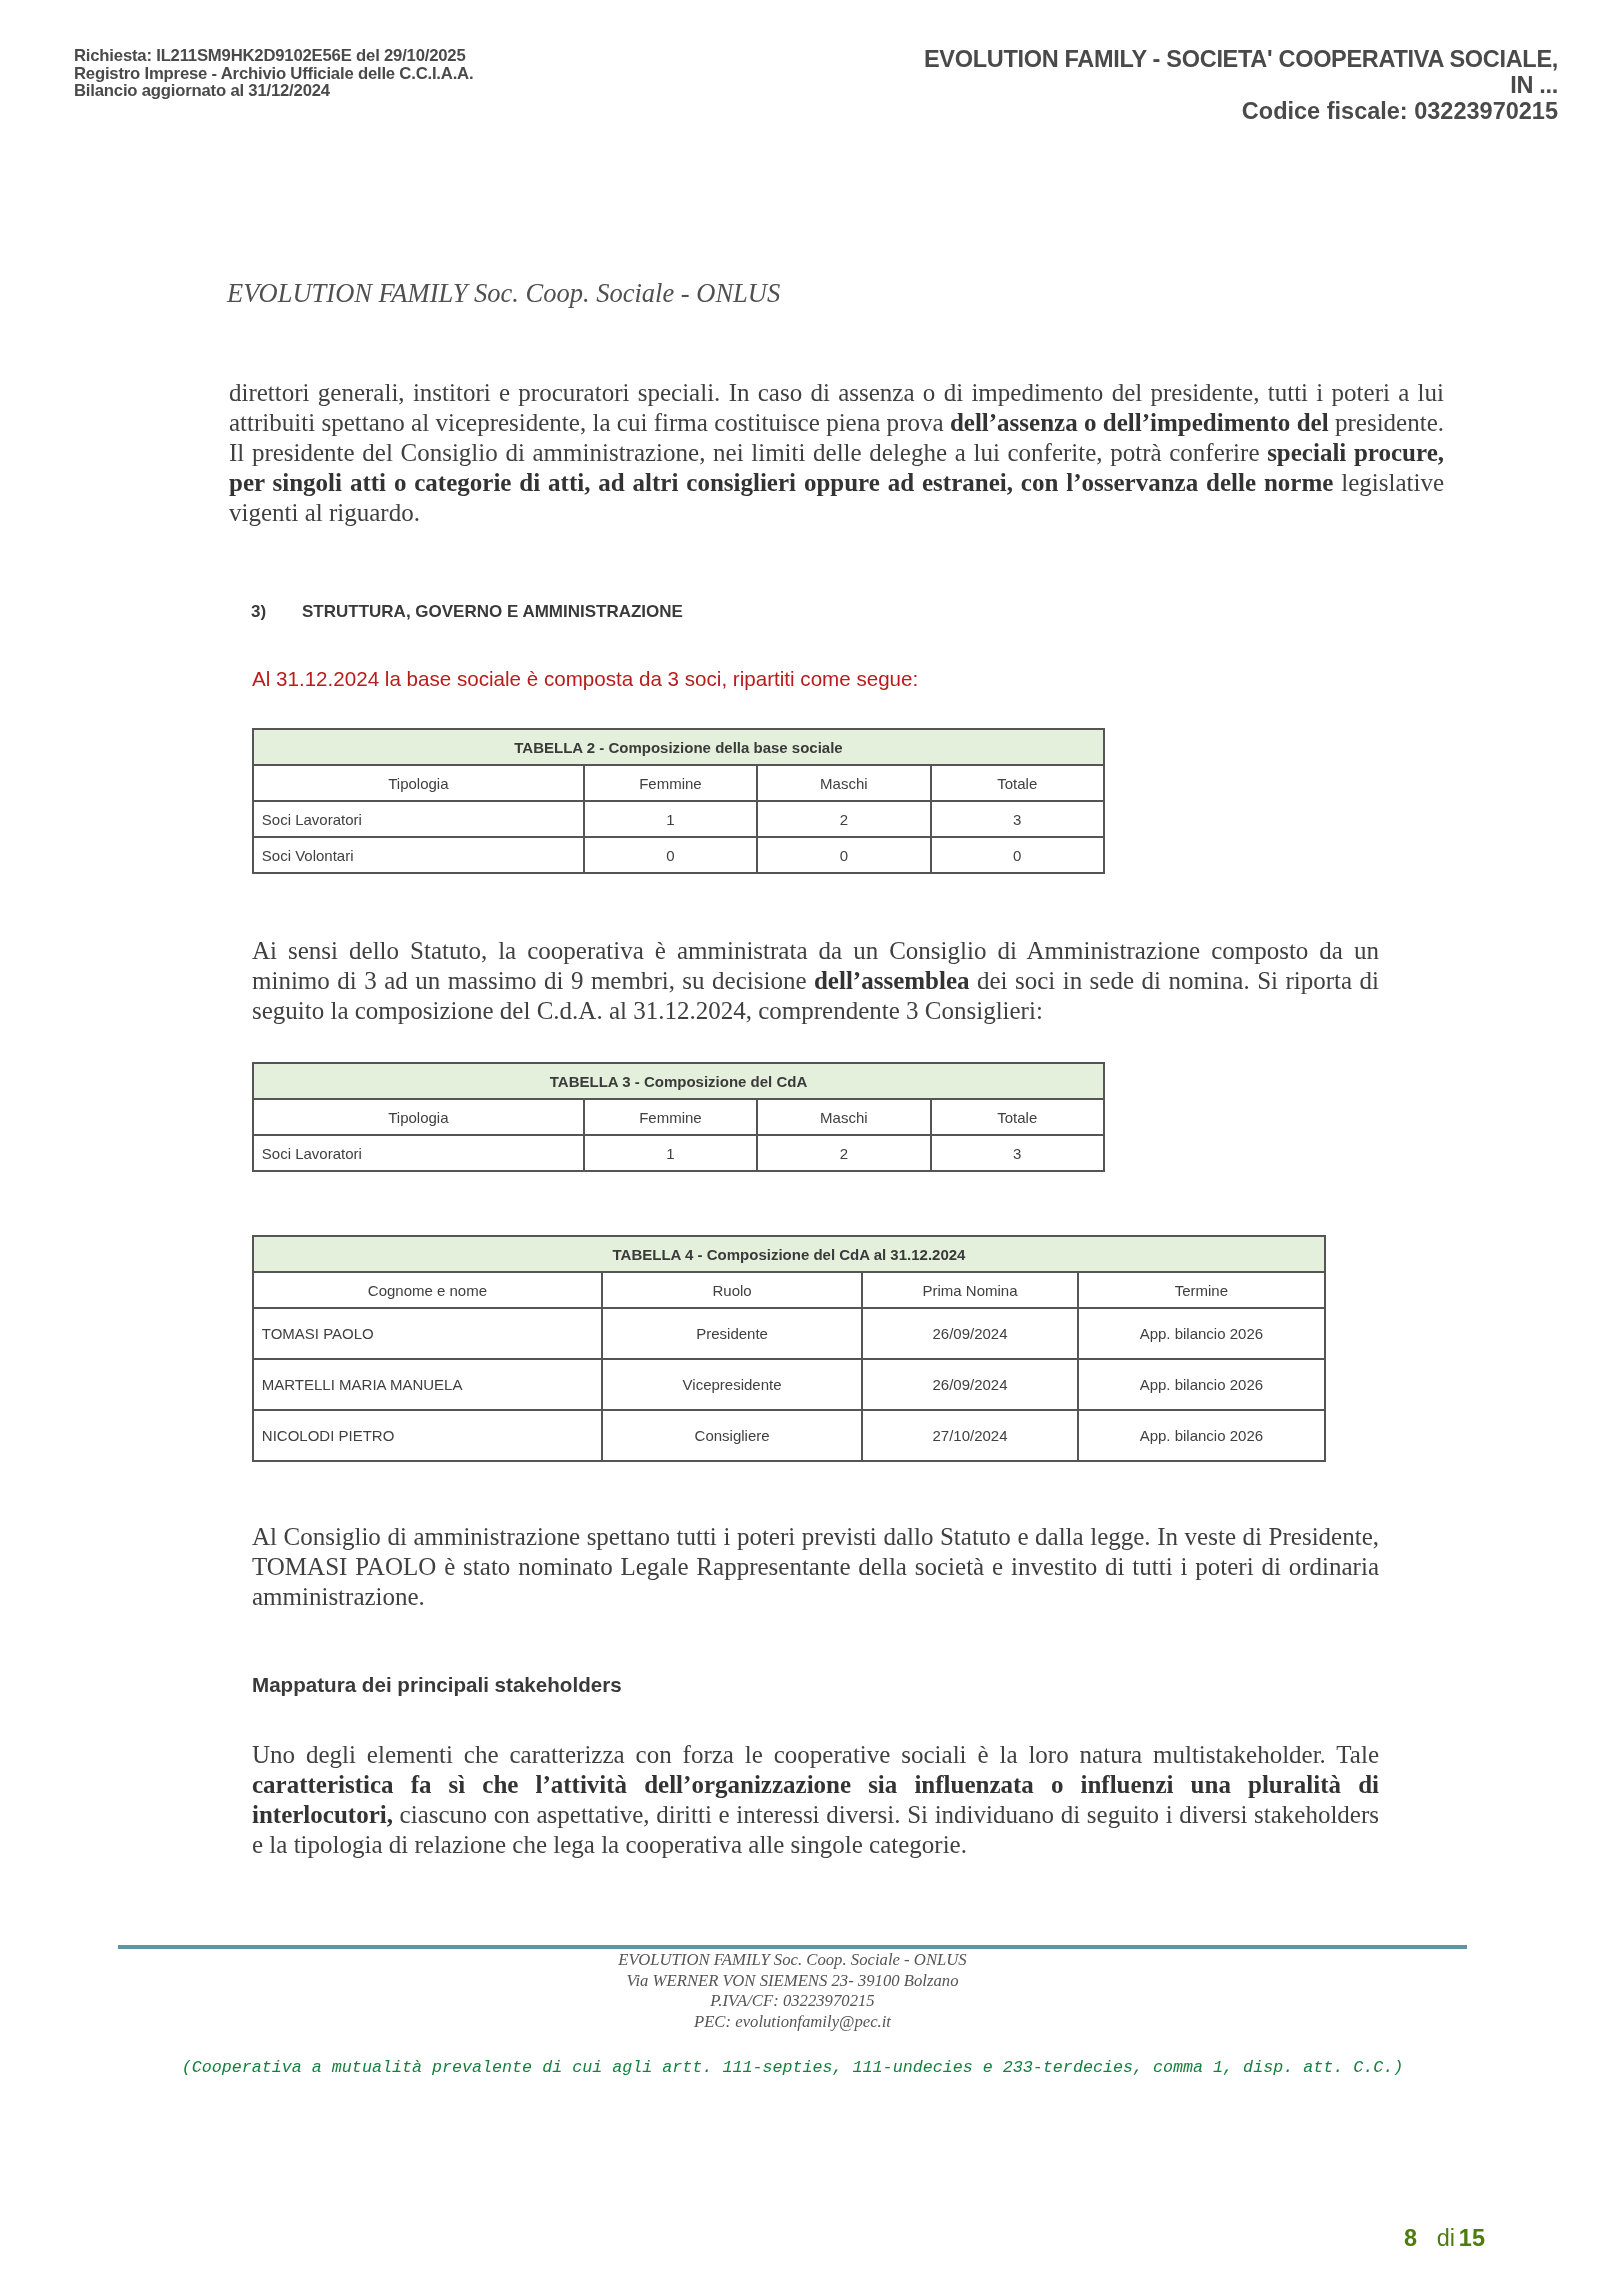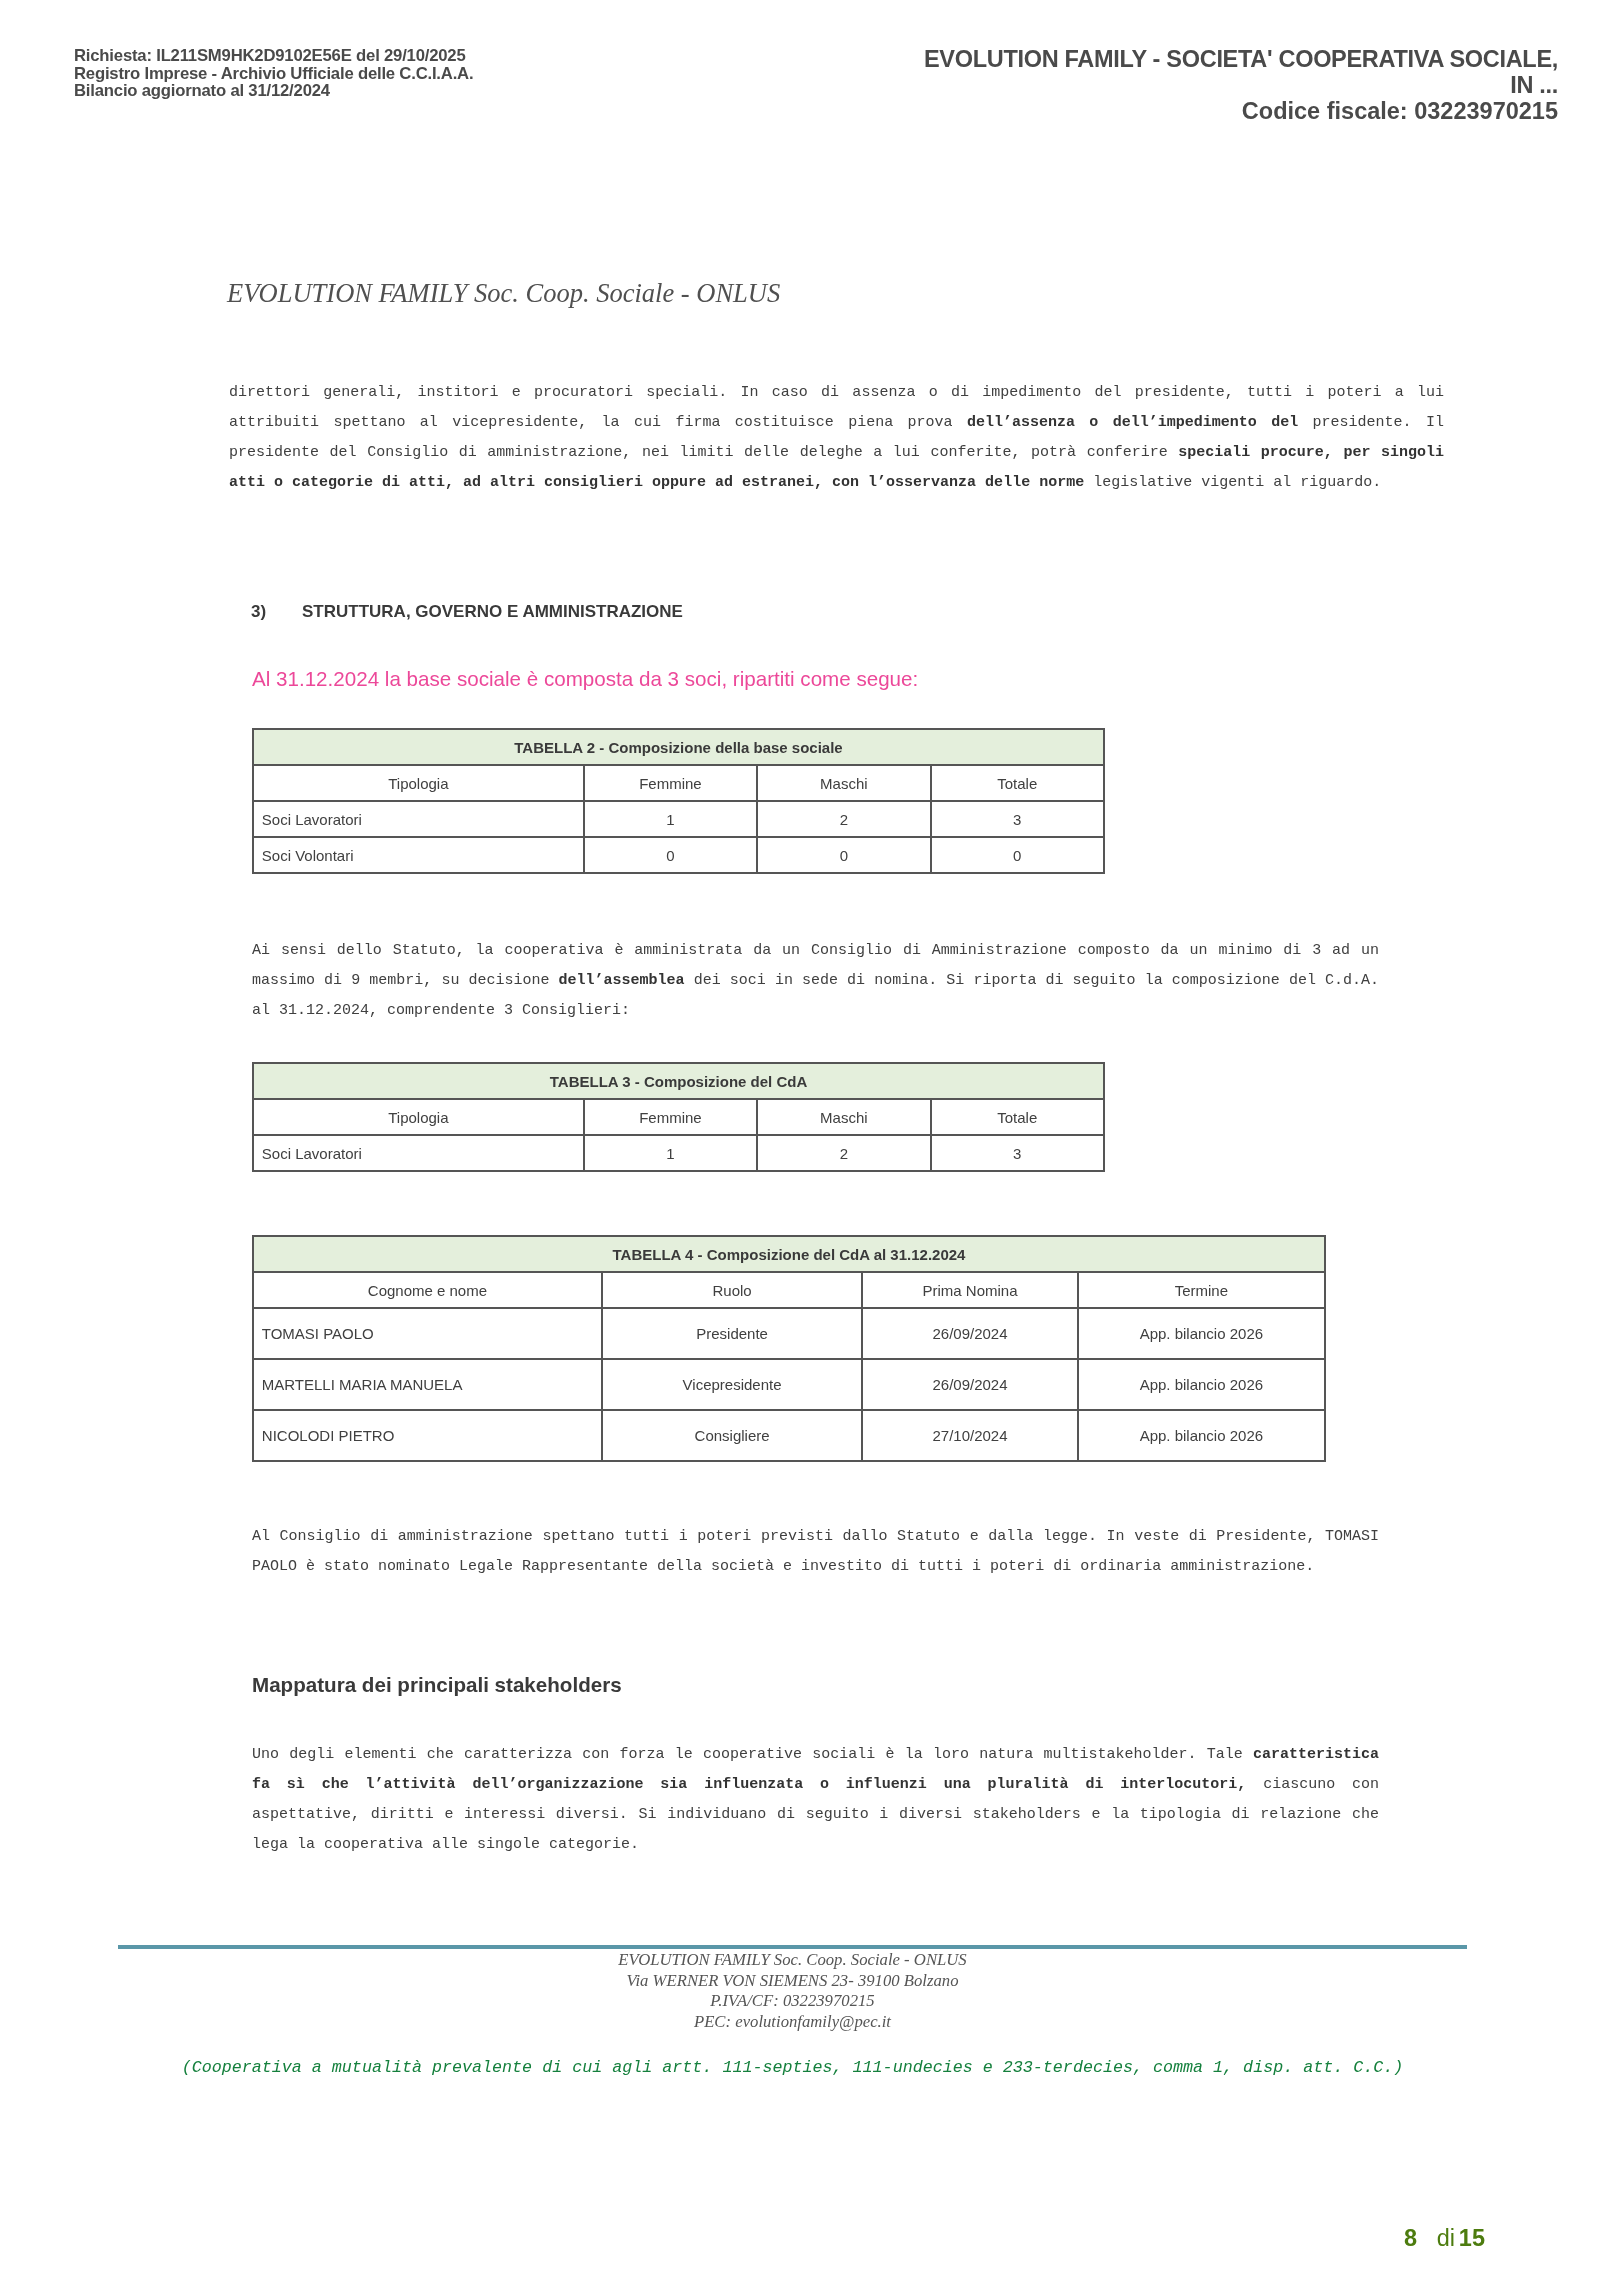--- a/index.html
+++ b/index.html
@@ -10,27 +10,27 @@
   .reg-left { left: 74px; top: 47px; font-family: "Liberation Sans", sans-serif; font-weight: bold; font-size: 16.7px; line-height: 17.6px; color: #4a4a4a; letter-spacing: -0.2px; }
   .reg-left div { white-space: nowrap; }
   .reg-right { right: 63px; top: 47px; width: 882px; text-align: right; font-family: Liberation Sans, sans-serif; font-weight: bold; color: #4a4a4a; }
   .reg-right .company { font-size: 23.5px; line-height: 25.5px; letter-spacing: -0.3px; }
   .reg-right .cf { font-size: 23.5px; line-height: 27.4px; font-weight: bold; margin-top: 0px; }
 
   
   .letterhead { left: 227px; top: 278px; font-family: "Liberation Serif", serif; font-style: italic; font-size: 26.5px; color: #505050; }
 
   
-  .body-text { font-family: Liberation Mono, monospace; font-size: 15px; line-height: 30px; color: #404040; text-align: justify; }
+  .body-text { font-family: Liberation Serif, serif; font-size: 25px; line-height: 30px; color: #404040; text-align: justify; }
   .para1 { left: 229px; top: 378px; width: 1215px; }
   .para1 b, .body-text b { color: #333; }
 
   .section-h { left: 251px; top: 602px; font-family: "Liberation Sans", sans-serif; font-weight: bold; font-size: 17px; color: #3a3a3a; }
   .section-h .num { display: inline-block; width: 51px; }
-  .intro2 { left: 252px; top: 667px; font-family: "Liberation Sans", sans-serif; font-size: 20.6px; color: #ec4899; }
+  .intro2 { left: 252px; top: 667px; font-family: "Liberation Sans", sans-serif; font-size: 20.6px; color: #b91c1c; }
 
   
   table.doc-table { position: absolute; border-collapse: collapse; font-family: "Liberation Sans", sans-serif; font-size: 15px; color: #404040; }
   table.doc-table td, table.doc-table th { border: 2.9px solid #555; padding: 0 7.8px; font-weight: normal; }
   table.doc-table .title-row td { background: #e4efdc; font-weight: bold; text-align: center; color: #3a3a3a; }
   table.doc-table .c { text-align: center; margin-top: 44px; }
   table.doc-table .l { text-align: left; }
 
   #t2 { left: 252px; top: 728px; width: 853px; }
   #t2 tr { height: 36px; }

